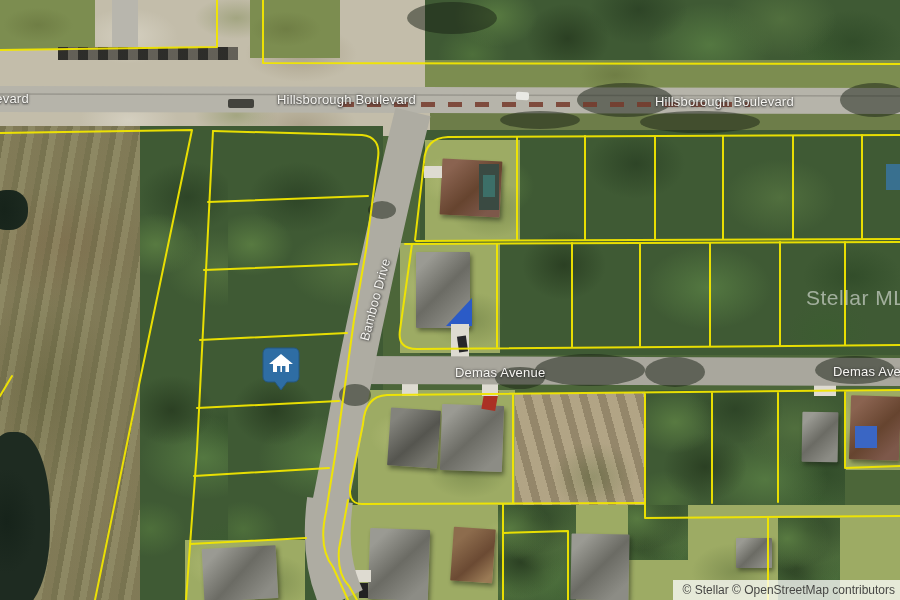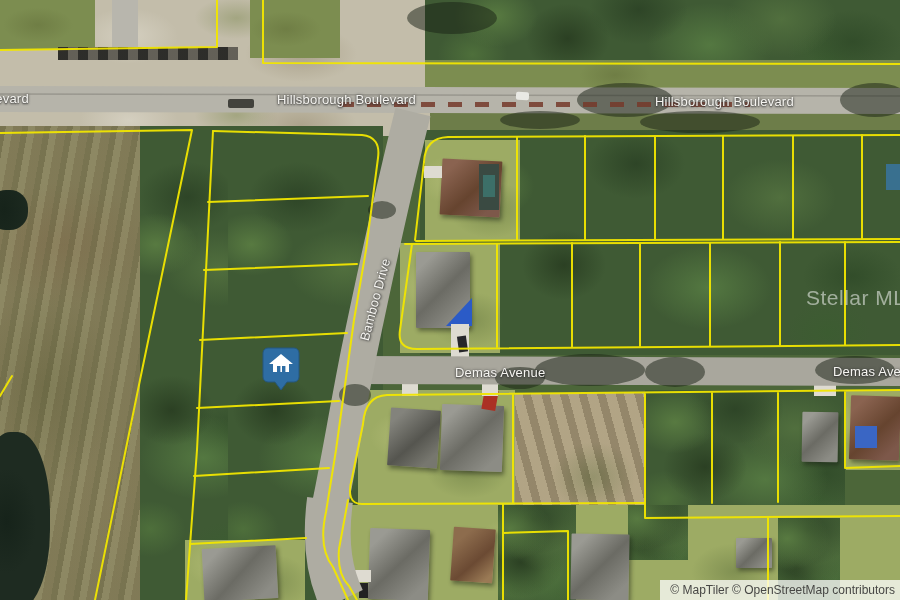--- a/index.html
+++ b/index.html
@@ -214,15 +214,15 @@
   <svg class="abs" width="40" height="46" viewBox="0 0 40 46" style="left:261px;top:346px;">
     <path d="M7,2 h26 a5,5 0 0 1 5,5 v24 a5,5 0 0 1 -5,5 h-7 l-6,8 l-6,-8 h-7 a5,5 0 0 1 -5,-5 v-24 a5,5 0 0 1 5,-5 z" fill="#2E6DA4" stroke="#24577f" stroke-width="1"></path>
     <g>
       <path d="M20,8 L32,18 h-4 v8 h-16 v-8 h-4 z" fill="#ffffff"></path>
       <rect x="16" y="20" width="3.4" height="6" fill="#2E6DA4"></rect>
       <rect x="21" y="20" width="3.4" height="6" fill="#2E6DA4"></rect>
     </g>
   </svg>
 
   <div class="watermark">Stellar MLS</div>
-  <div class="attribution">© MapTiler © OpenStreetMap contributors</div>
+  <div class="attribution">© Stellar © OpenStreetMap contributors</div>
 
 </div>
 
 </body></html>

